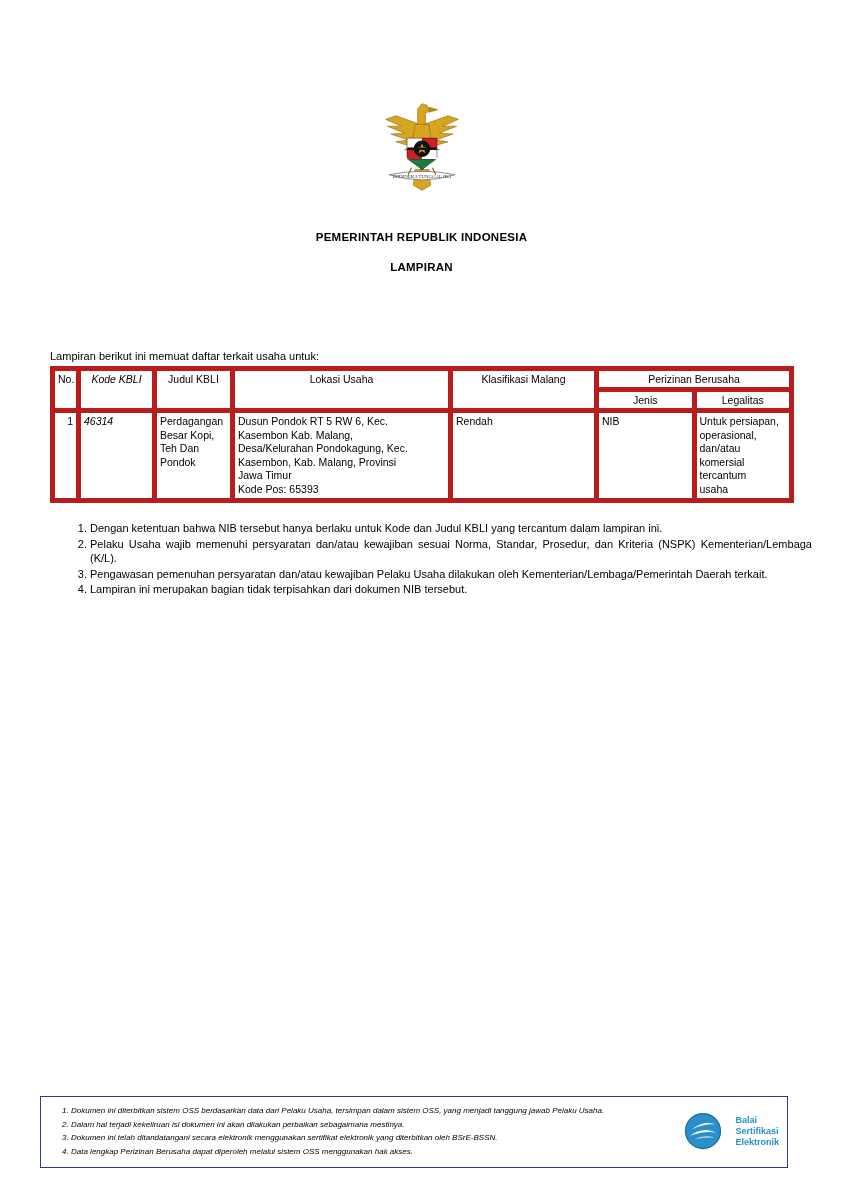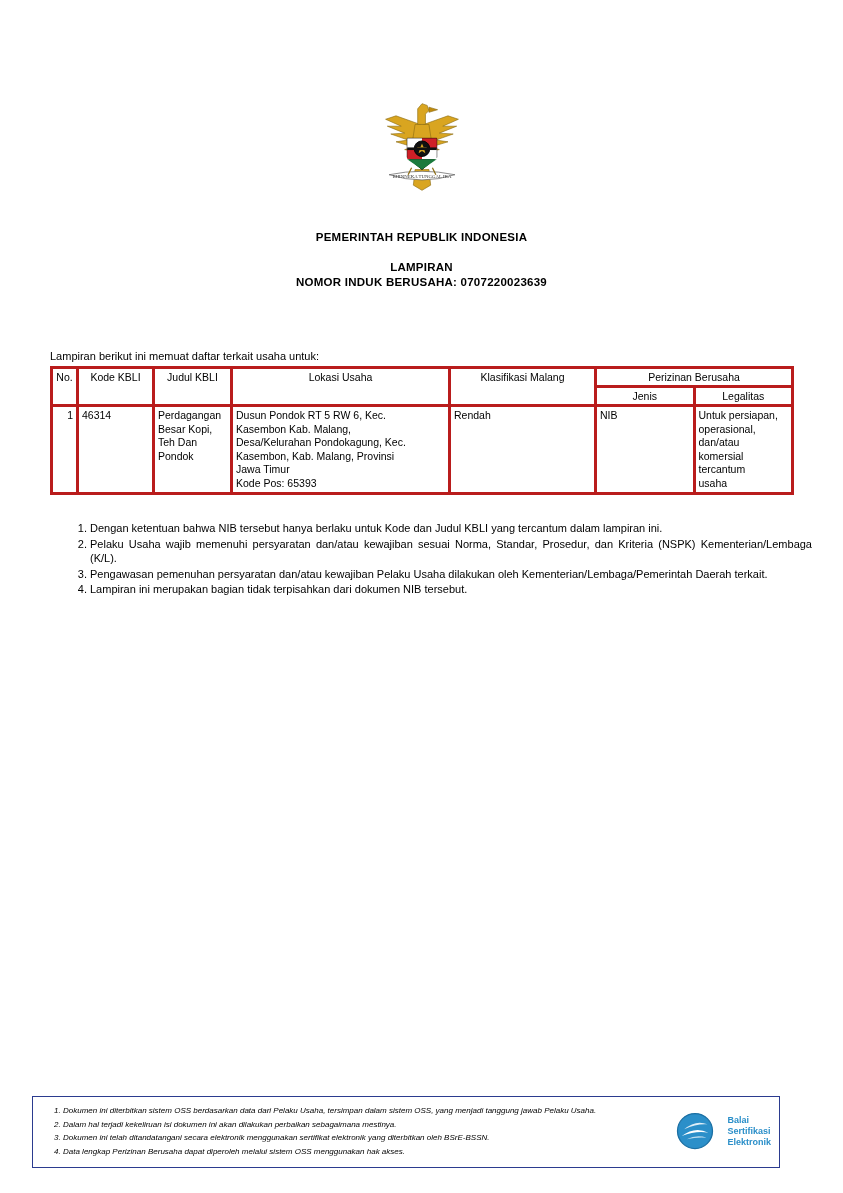--- a/index.html
+++ b/index.html
@@ -63,29 +63,29 @@
   table.main {
     position: absolute;
     top: 366px;
     left: 50px;
     width: 744px;
     border-collapse: collapse;
     font-size: 10.5px;
     table-layout: fixed;
   }
   table.main td, table.main th {
-    border: 3px solid #b91c1c;
+    border: 5px solid #b91c1c;
     padding: 2px 3px;
     vertical-align: top;
     font-weight: normal;
     margin-top: 8px;
   }
   table.main th { text-align: center; font-weight: normal; }
   .c-no     { width: 26px;  text-align: center; }
-  .c-kode   { width: 76px; }
+  .c-kode   { width: 76px; font-style: italic; }
   .c-judul  { width: 78px; }
   .c-lokasi { width: 218px; }
   .c-klas   { width: 146px; }
   .c-jenis  { width: 82px; }
   .c-legal  { width: 118px; }
   td.body-no { text-align: right; padding-right: 4px; }
   .cell-lines > div { line-height: 13.5px; }
 
   
   ol.notes {
@@ -100,21 +100,21 @@
   }
   ol.notes li {
     margin-bottom: 1px;
     text-align: justify;
   }
   ol.notes li span { display: inline; }
 
   
   .footer-box {
     position: absolute;
-    left: 32px;
+    left: 40px;
     top: 1096px;
     width: 748px;
     height: 72px;
     border: 1px solid #2b3b8f;
   }
   ol.footer-notes {
     margin: 0;
     padding: 7px 0 0 30px;
     font-size: 8px;
     font-style: italic;
@@ -187,21 +187,20 @@
           <path d="M72 84 L76 92"></path>
         </g>
       </svg>
     </span>
   </div>
 
   <div class="headings">
     <div class="h-line">PEMERINTAH REPUBLIK INDONESIA</div>
     <div class="h-gap"></div>
     <div class="h-line">LAMPIRAN</div>
-    <div class="h-line">NOMOR INDUK BERUSAHA: 0707220023639</div>
   </div>
 
   <div class="intro">Lampiran berikut ini memuat daftar terkait usaha untuk:</div>
 
   <table class="main">
     <thead>
       <tr>
         <th class="c-no" rowspan="2">No.</th>
         <th class="c-kode" rowspan="2">Kode KBLI</th>
         <th class="c-judul" rowspan="2">Judul KBLI</th>

